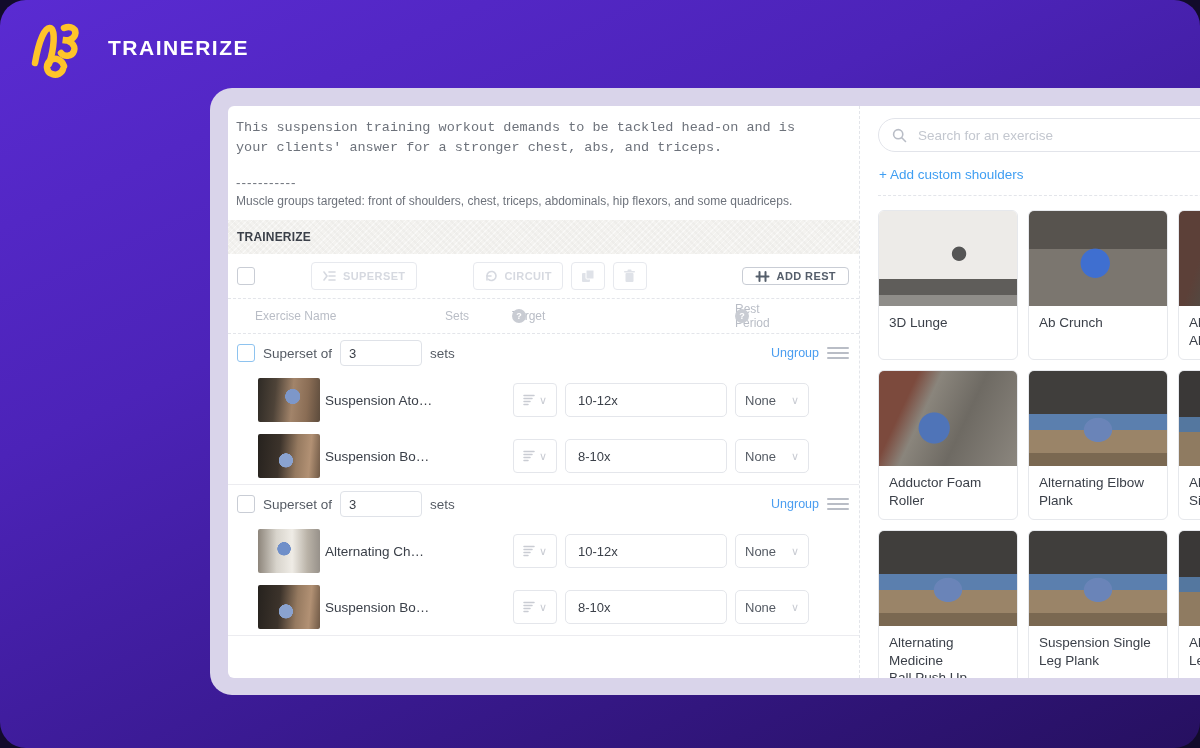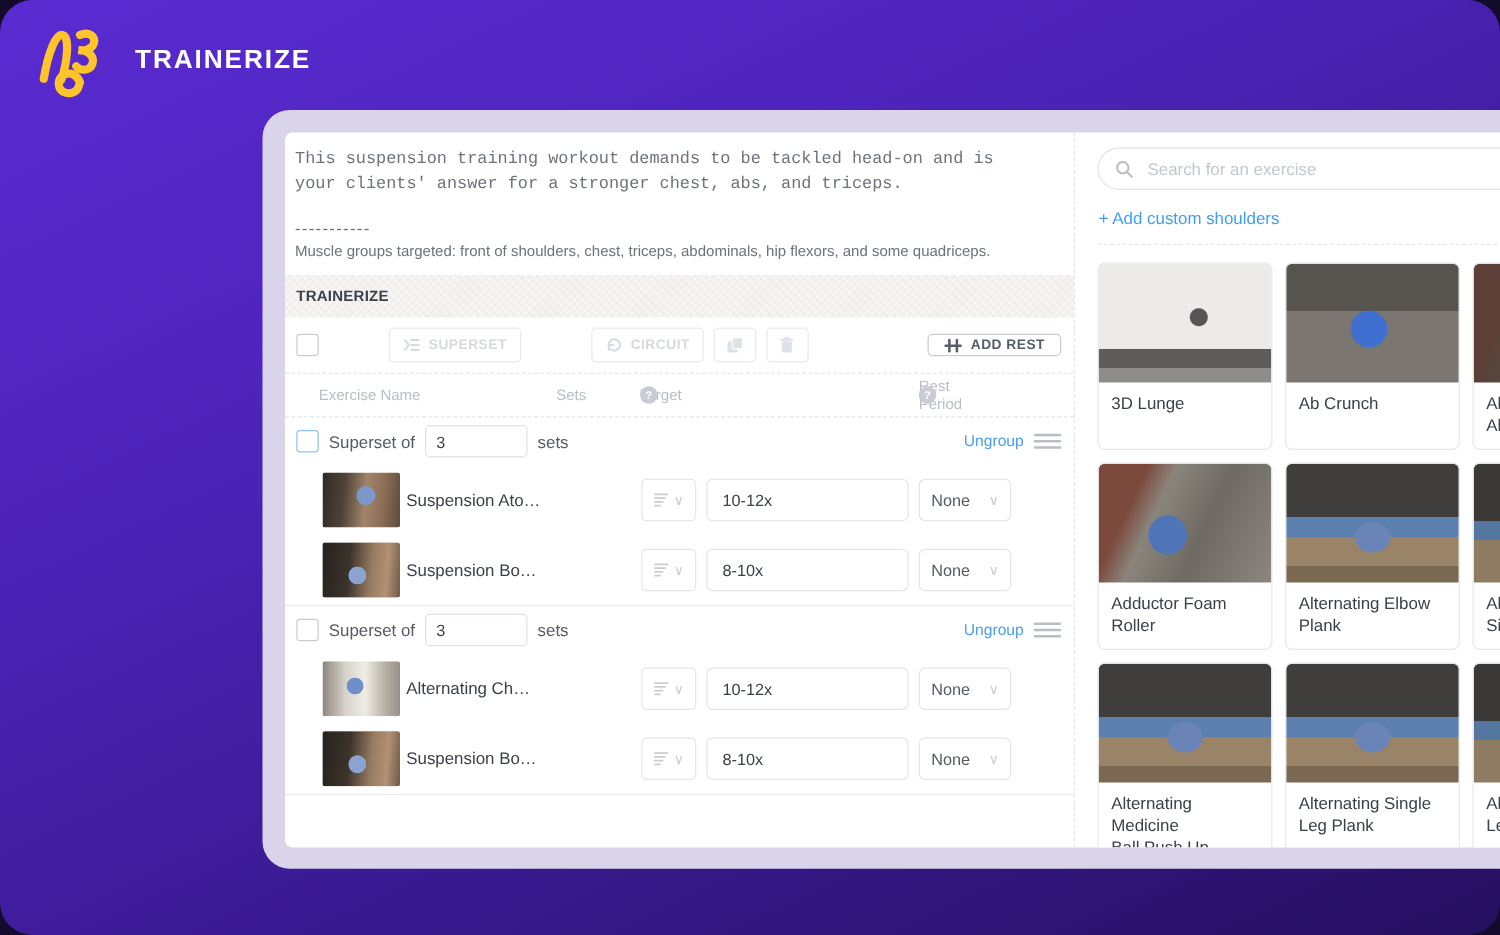--- a/index.html
+++ b/index.html
@@ -332,21 +332,21 @@
             <div class="card-img" data-img="gym-bluemat2"></div>
             <div class="card-label"><span>Alte</span><br><span>Sin</span></div>
           </div>
 
           <div class="ex-card">
             <div class="card-img" data-img="gym-bluemat"></div>
             <div class="card-label"><span>Alternating Medicine</span><br><span>Ball Push Up</span></div>
           </div>
           <div class="ex-card">
             <div class="card-img" data-img="gym-bluemat"></div>
-            <div class="card-label"><span>Alternating Single</span><br><span>Leg Plank</span></div>
+            <div class="card-label"><span>Suspension Single</span><br><span>Leg Plank</span></div>
           </div>
           <div class="ex-card">
             <div class="card-img" data-img="gym-bluemat2"></div>
             <div class="card-label"><span>Alte</span><br><span>Leg</span></div>
           </div>
 
         </div>
       </div>
 
     </div>

